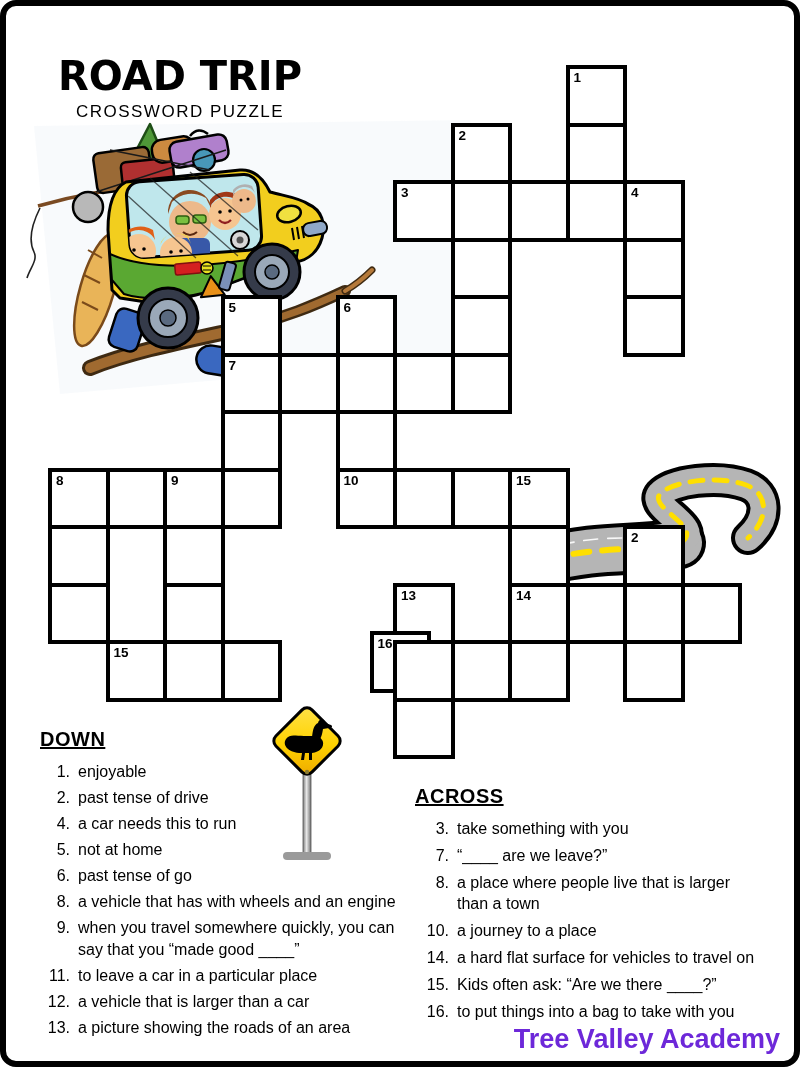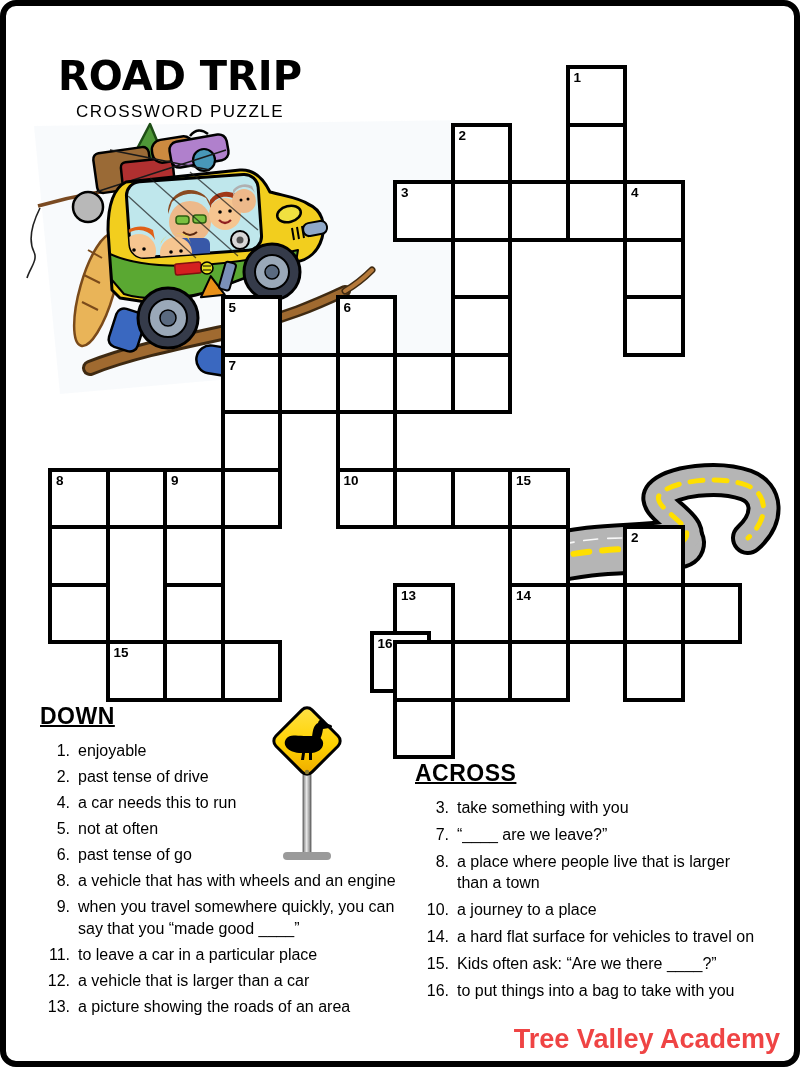--- a/index.html
+++ b/index.html
@@ -30,22 +30,22 @@
   }
   .cell .num{
     display:block;font-size:13.5px;font-weight:bold;line-height:1;
     padding:2px 0 0 4px;
   }
   
   .clues{position:absolute;z-index:3;}
   #down-block{left:40px;top:703px;width:368px;}
   #across-block{left:415px;top:760px;width:372px;}
   .section-heading{
-    font-size:23px;font-weight:bold;text-decoration:underline;
-    text-decoration-thickness:2px;letter-spacing:0.5px;
+    font-size:20px;font-weight:bold;text-decoration:underline;
+    text-decoration-thickness:2px;letter-spacing:0.5px;margin-top:25px;
   }
   .clue-list{margin-top:10px;}
   .clue-row{display:flex;align-items:flex-start;}
   #down-block .clue-row{margin-bottom:4px;}
   #across-block .clue-row{margin-bottom:6px;}
   .clue-num{flex:none;text-align:right;font-size:16px;}
   #down-block .clue-num{width:30px;line-height:22px;}
   #across-block .clue-num{width:34px;line-height:21px;}
   .clue-text{
     flex:1;font-size:16px;padding-left:8px;white-space:pre-line;
@@ -301,21 +301,21 @@
       <div class="clue-row">
         <span class="clue-num">2.</span>
         <span class="clue-text">past tense of drive</span>
       </div>
       <div class="clue-row">
         <span class="clue-num">4.</span>
         <span class="clue-text">a car needs this to run</span>
       </div>
       <div class="clue-row">
         <span class="clue-num">5.</span>
-        <span class="clue-text">not at often</span>
+        <span class="clue-text">not at home</span>
       </div>
       <div class="clue-row">
         <span class="clue-num">6.</span>
         <span class="clue-text">past tense of go</span>
       </div>
       <div class="clue-row">
         <span class="clue-num">8.</span>
         <span class="clue-text">a vehicle that has with wheels and an engine</span>
       </div>
       <div class="clue-row">
@@ -366,15 +366,15 @@
         <span class="clue-num">15.</span>
         <span class="clue-text">Kids often ask: “Are we there ____?”</span>
       </div>
       <div class="clue-row">
         <span class="clue-num">16.</span>
         <span class="clue-text">to put things into a bag to take with you</span>
       </div>
     </div>
 </div>
 
-<div class="footer-brand" style="color: #ef4444;">Tree Valley Academy</div>
+<div class="footer-brand" style="color: #6d28d9;">Tree Valley Academy</div>
 
 <div class="frame"></div>
 
 </body></html>

